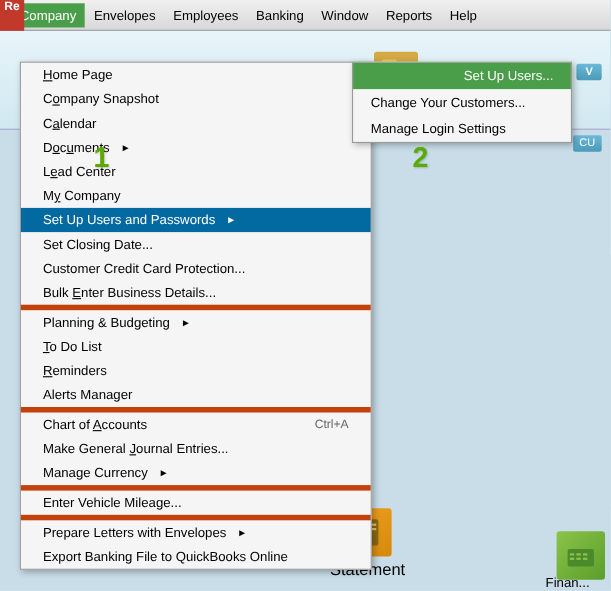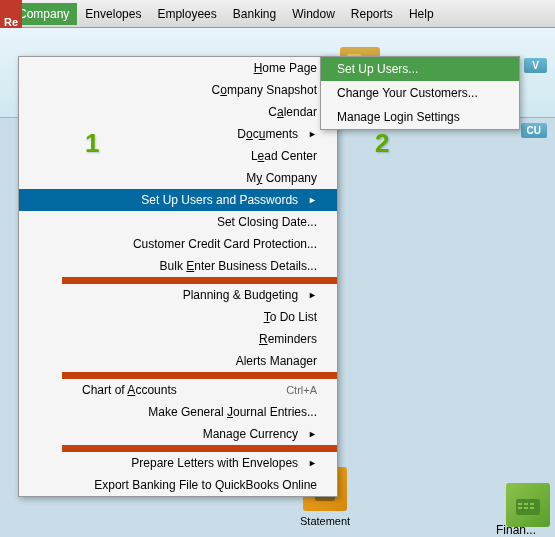--- a/index.html
+++ b/index.html
@@ -38,21 +38,21 @@
 
     
     .red-tab {
       position: absolute;
       left: 0;
       top: 0;
       width: 22px;
       height: 28px;
       background: #c0392b;
       display: flex;
-      align-items: flex-end;
+      align-items: flex-start;
       justify-content: center;
       color: white;
       font-weight: bold;
       font-size: 11px;
       cursor: pointer;
     }
 
     
     .content-area {
       position: relative;
@@ -126,21 +126,21 @@
     }
 
     
     .cu-badge {
       position: absolute;
       top: 95px;
       right: 8px;
       background: linear-gradient(to bottom, #6db8d8, #4a9ab8);
       color: white;
       font-size: 10px;
-      font-weight: bold;
+      font-weight: normal;
       padding: 2px 6px;
       border-radius: 2px;
     }
 
     
     .v-btn {
       position: absolute;
       top: 30px;
       right: 8px;
       background: linear-gradient(to bottom, #6db8d8, #4a9ab8);
@@ -164,31 +164,30 @@
     }
 
     .dropdown-item {
       padding: 4px 20px;
       cursor: pointer;
       color: #000;
       white-space: nowrap;
       font-size: 12px;
       display: flex;
       align-items: center;
-      justify-content: flex-end;
+      justify-content: flex-start;
     }
 
     .dropdown-item.highlighted {
       background: #0369a1;
       color: #fff;
     }
 
     .dropdown-item.separator-above {
-      border-top: 7px solid #c2410c;
-      margin-left: 43px;
+      border-top: 5px solid #c2410c;
     }
 
     .dropdown-arrow {
       font-size: 9px;
       margin-left: 10px;
     }
 
     .dropdown-shortcut {
       font-size: 11px;
       color: #666;
@@ -232,20 +231,21 @@
       padding: 5px 16px;
       cursor: pointer;
       color: #000;
       font-size: 12px;
       white-space: nowrap;
     }
 
     .submenu-item.highlighted {
       background: #4a9e4a;
       color: #fff;
+      text-align: right;
     }
 
     
     .ul { text-decoration: underline; }
 
     
     .slider-line {
       position: absolute;
       height: 3px;
       background: linear-gradient(to right, #888, #ccc, #888);
@@ -334,21 +334,21 @@
     <div class="bottom-icon-btn">
       <div class="statement-icon">
         <svg width="28" height="28" viewBox="0 0 28 28">
           <rect x="4" y="2" width="20" height="24" rx="2" fill="#8B6914"></rect>
           <rect x="6" y="6" width="16" height="2" fill="#e8c858"></rect>
           <rect x="6" y="10" width="16" height="2" fill="#e8c858"></rect>
           <rect x="6" y="14" width="12" height="2" fill="#e8c858"></rect>
           <rect x="6" y="18" width="10" height="2" fill="#e8c858"></rect>
         </svg>
       </div>
-      <span style="font-size:11px;color:#000;text-align:right;">Statement</span>
+      <span style="font-size:15px;color:#000;text-align:right;">Statement</span>
     </div>
   </div>
 
   <div class="finance-icon">
     <svg width="28" height="28" viewBox="0 0 28 28">
       <rect x="2" y="8" width="24" height="16" rx="2" fill="#4a8a2a"></rect>
       <rect x="4" y="12" width="4" height="2" fill="#8bc34a"></rect>
       <rect x="4" y="16" width="4" height="2" fill="#8bc34a"></rect>
       <rect x="10" y="12" width="4" height="2" fill="#8bc34a"></rect>
       <rect x="10" y="16" width="4" height="2" fill="#8bc34a"></rect>
@@ -410,20 +410,23 @@
       <span class="dropdown-shortcut">Ctrl+A</span>
     </div>
     <div class="dropdown-item">
       <span>Make General <span class="ul">J</span>ournal Entries...</span>
     </div>
     <div class="dropdown-item">
       <span>Manage Currency</span>
       <span class="dropdown-arrow">►</span>
     </div>
     <div class="dropdown-item separator-above">
+      <span>Enter Vehicle Mileage...</span>
+    </div>
+    <div class="dropdown-item separator-above">
       <span>Prepare Letters with Envelopes</span>
       <span class="dropdown-arrow">►</span>
     </div>
     <div class="dropdown-item">
       <span>Export Banking File to QuickBooks Online</span>
     </div>
 
   </div>
 
   <div class="submenu">

